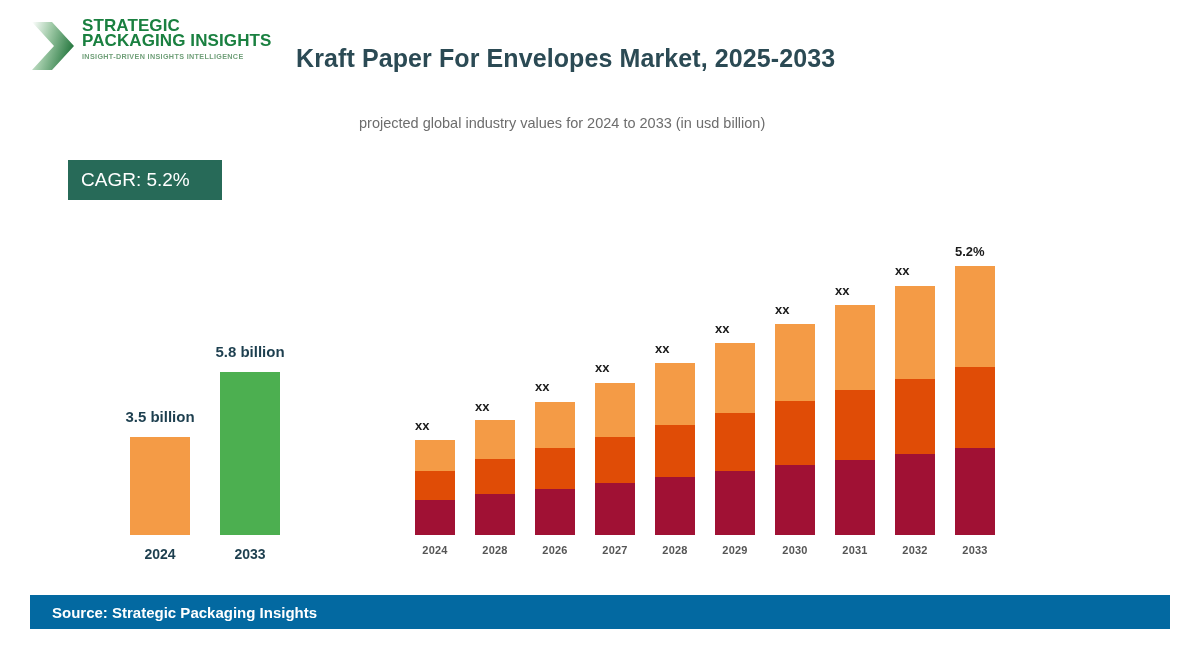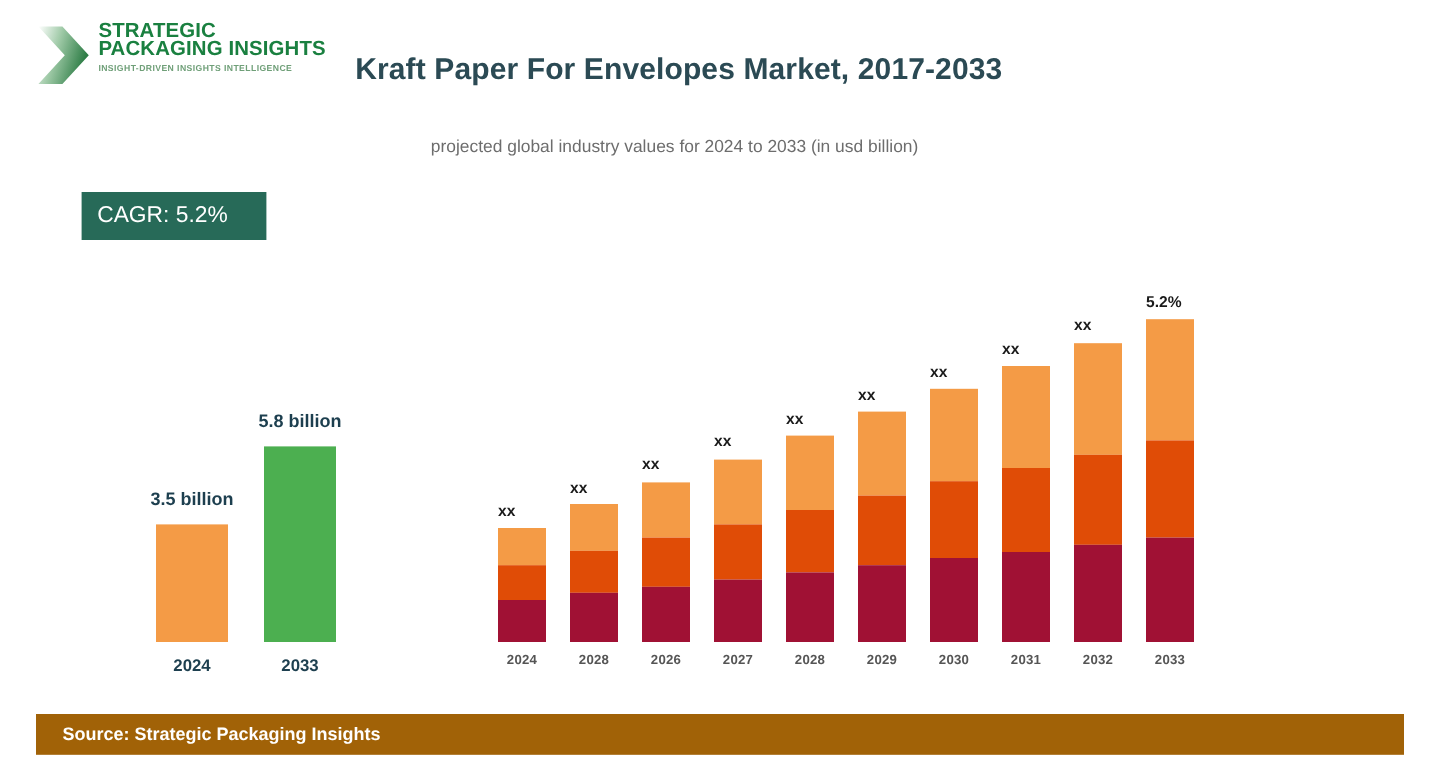--- a/index.html
+++ b/index.html
@@ -164,21 +164,21 @@
     letter-spacing: 0.2px;
   }
 
   
   .footer-bar {
     position: absolute;
     left: 30px;
     top: 595px;
     width: 1140px;
     height: 34px;
-    background: #a16207;
+    background: #0369a1;
     display: flex;
     align-items: center;
     justify-content: space-between;
     box-sizing: border-box;
     padding: 0 22px;
   }
   .footer-text {
     color: #ffffff;
     font-size: 15px;
     font-weight: bold;
@@ -201,21 +201,21 @@
       </defs>
       <path d="M2,2 L22,2 L44,26 L22,50 L2,50 L24,26 Z" fill="url(#chevGrad)"></path>
     </svg>
     <div class="logo-text">
       <div class="logo-line">STRATEGIC</div>
       <div class="logo-line">PACKAGING INSIGHTS</div>
       <div class="logo-tag">INSIGHT-DRIVEN INSIGHTS INTELLIGENCE</div>
     </div>
   </div>
 
-  <div class="chart-title">Kraft Paper For Envelopes Market, 2017-2033</div>
+  <div class="chart-title">Kraft Paper For Envelopes Market, 2025-2033</div>
   <div class="chart-subtitle">projected global industry values for 2024 to 2033 (in usd billion)</div>
 
   <div class="cagr-badge">
     <span>CAGR: 5.2%</span>
   </div>
 
   <div class="left-panel" id="left-panel">
       <div class="lp-bar" style="left: 80px; width: 60px; height: 98px;">
         <div class="lp-bar-rect" style="background: rgb(244, 155, 70);"></div>
       </div>

